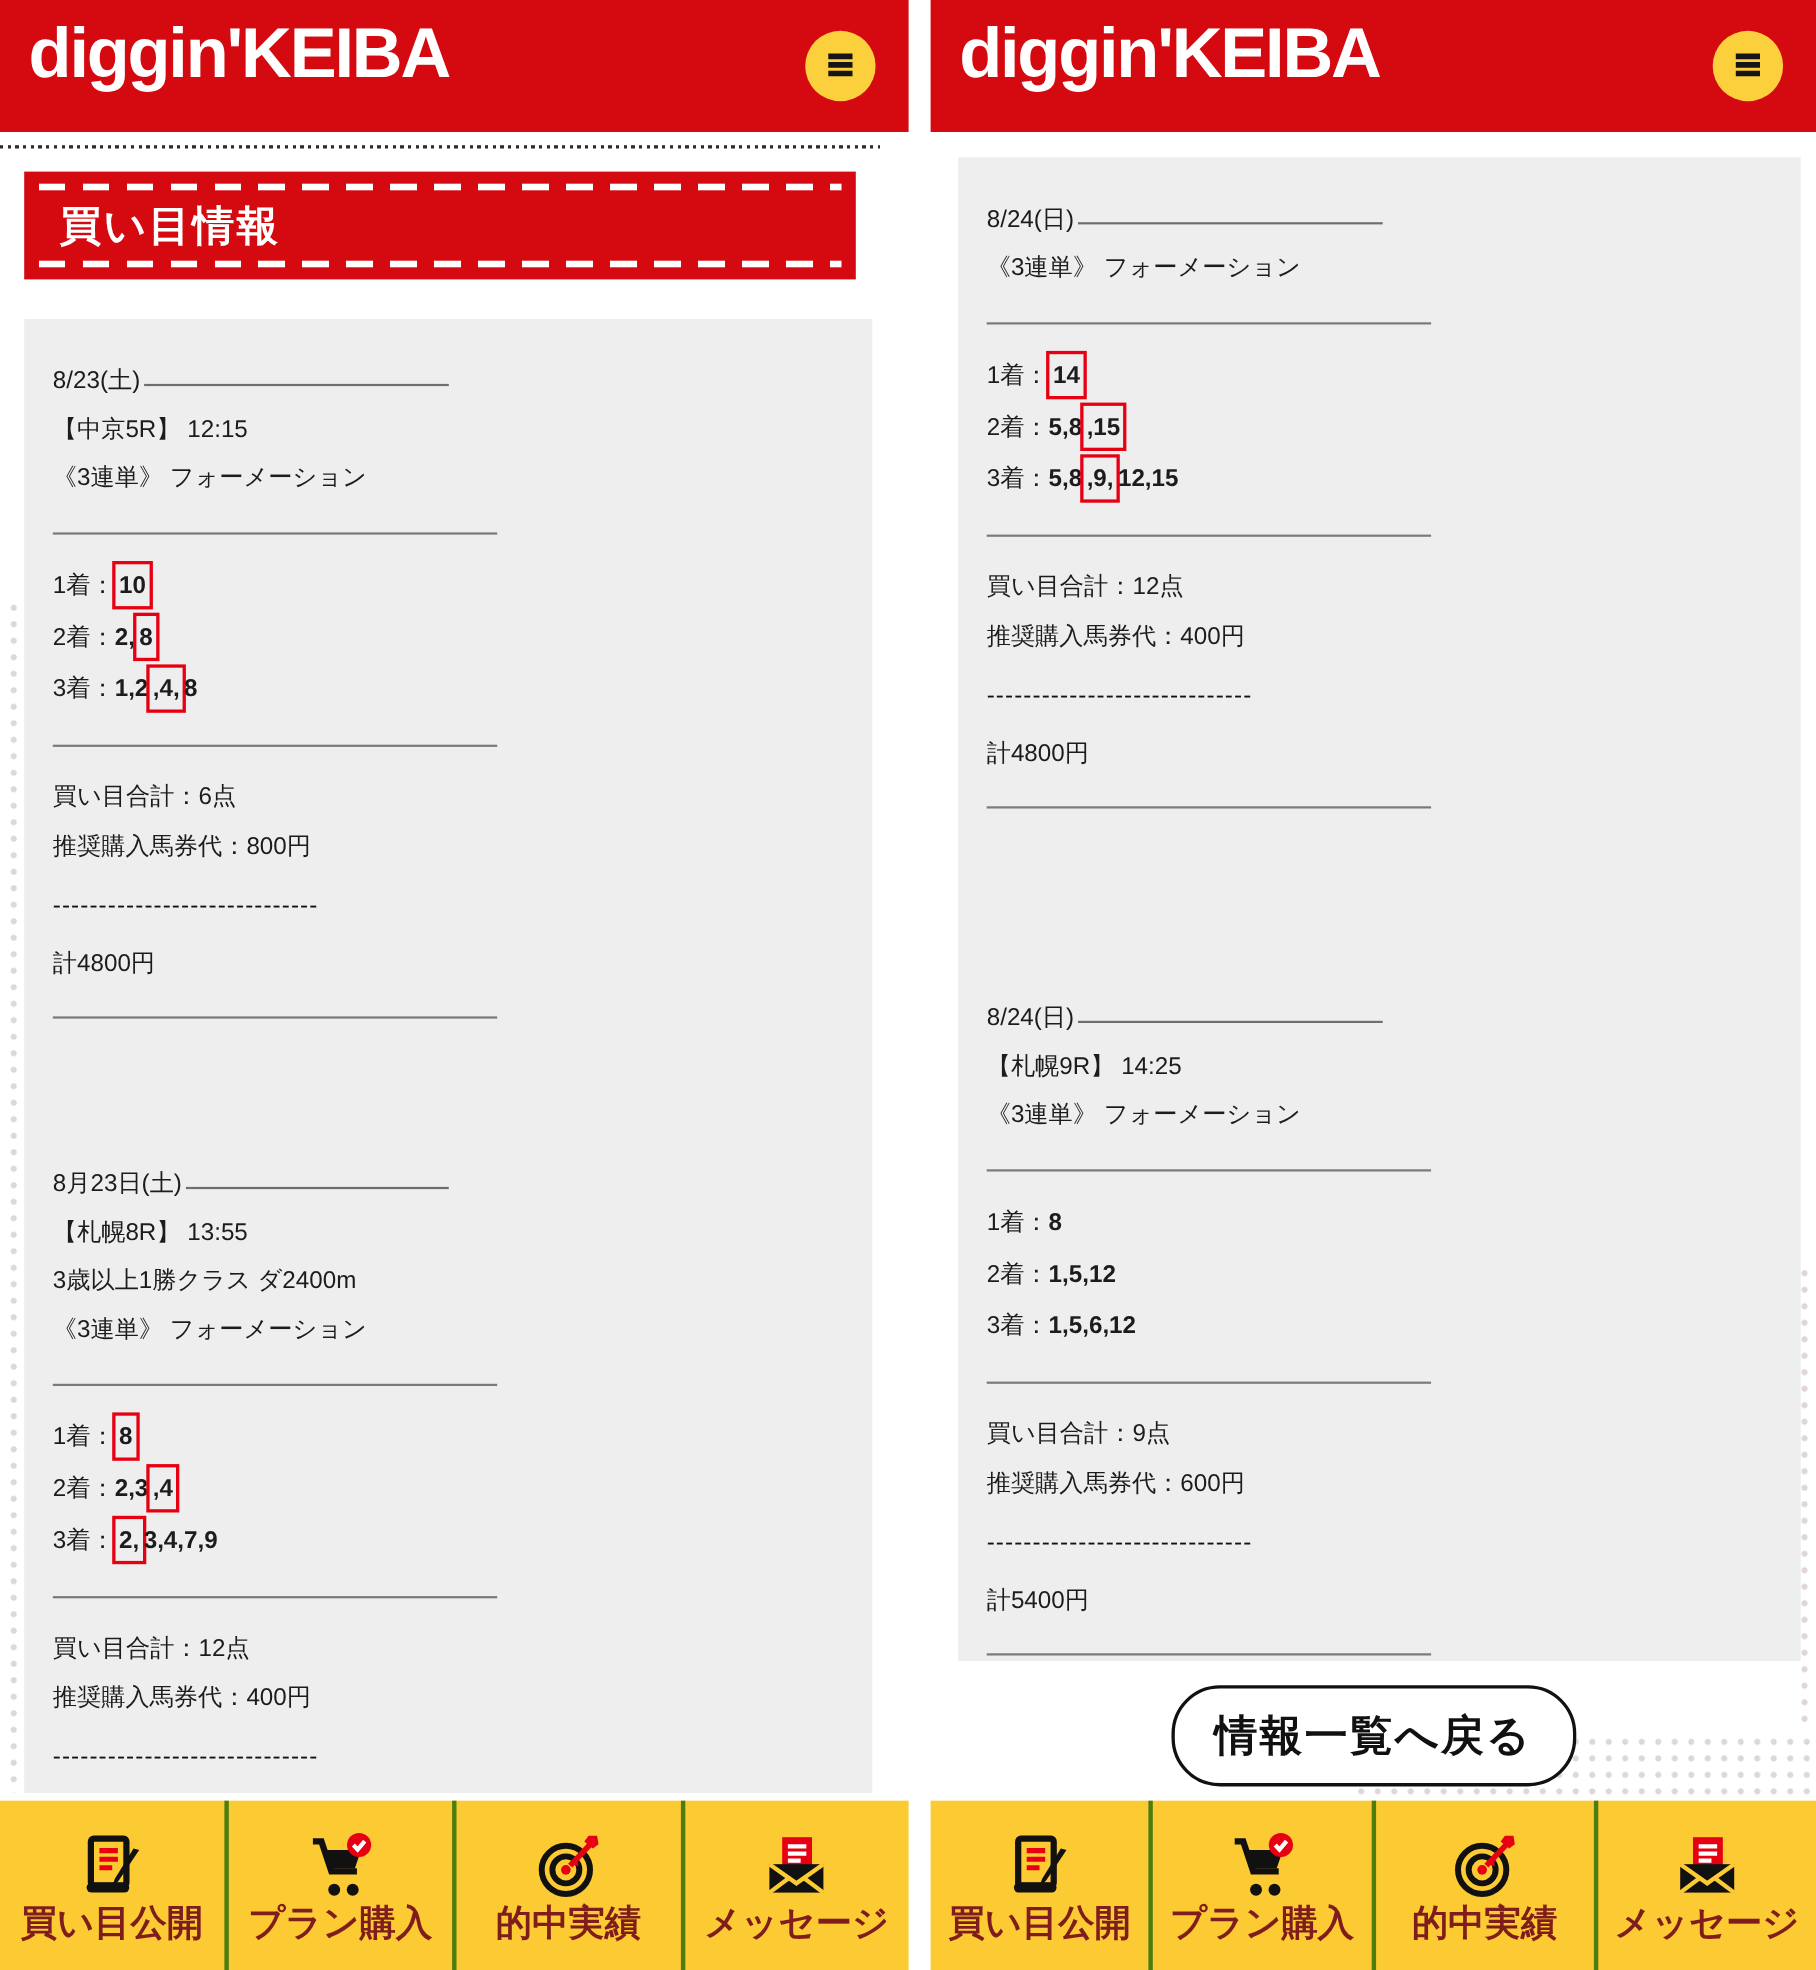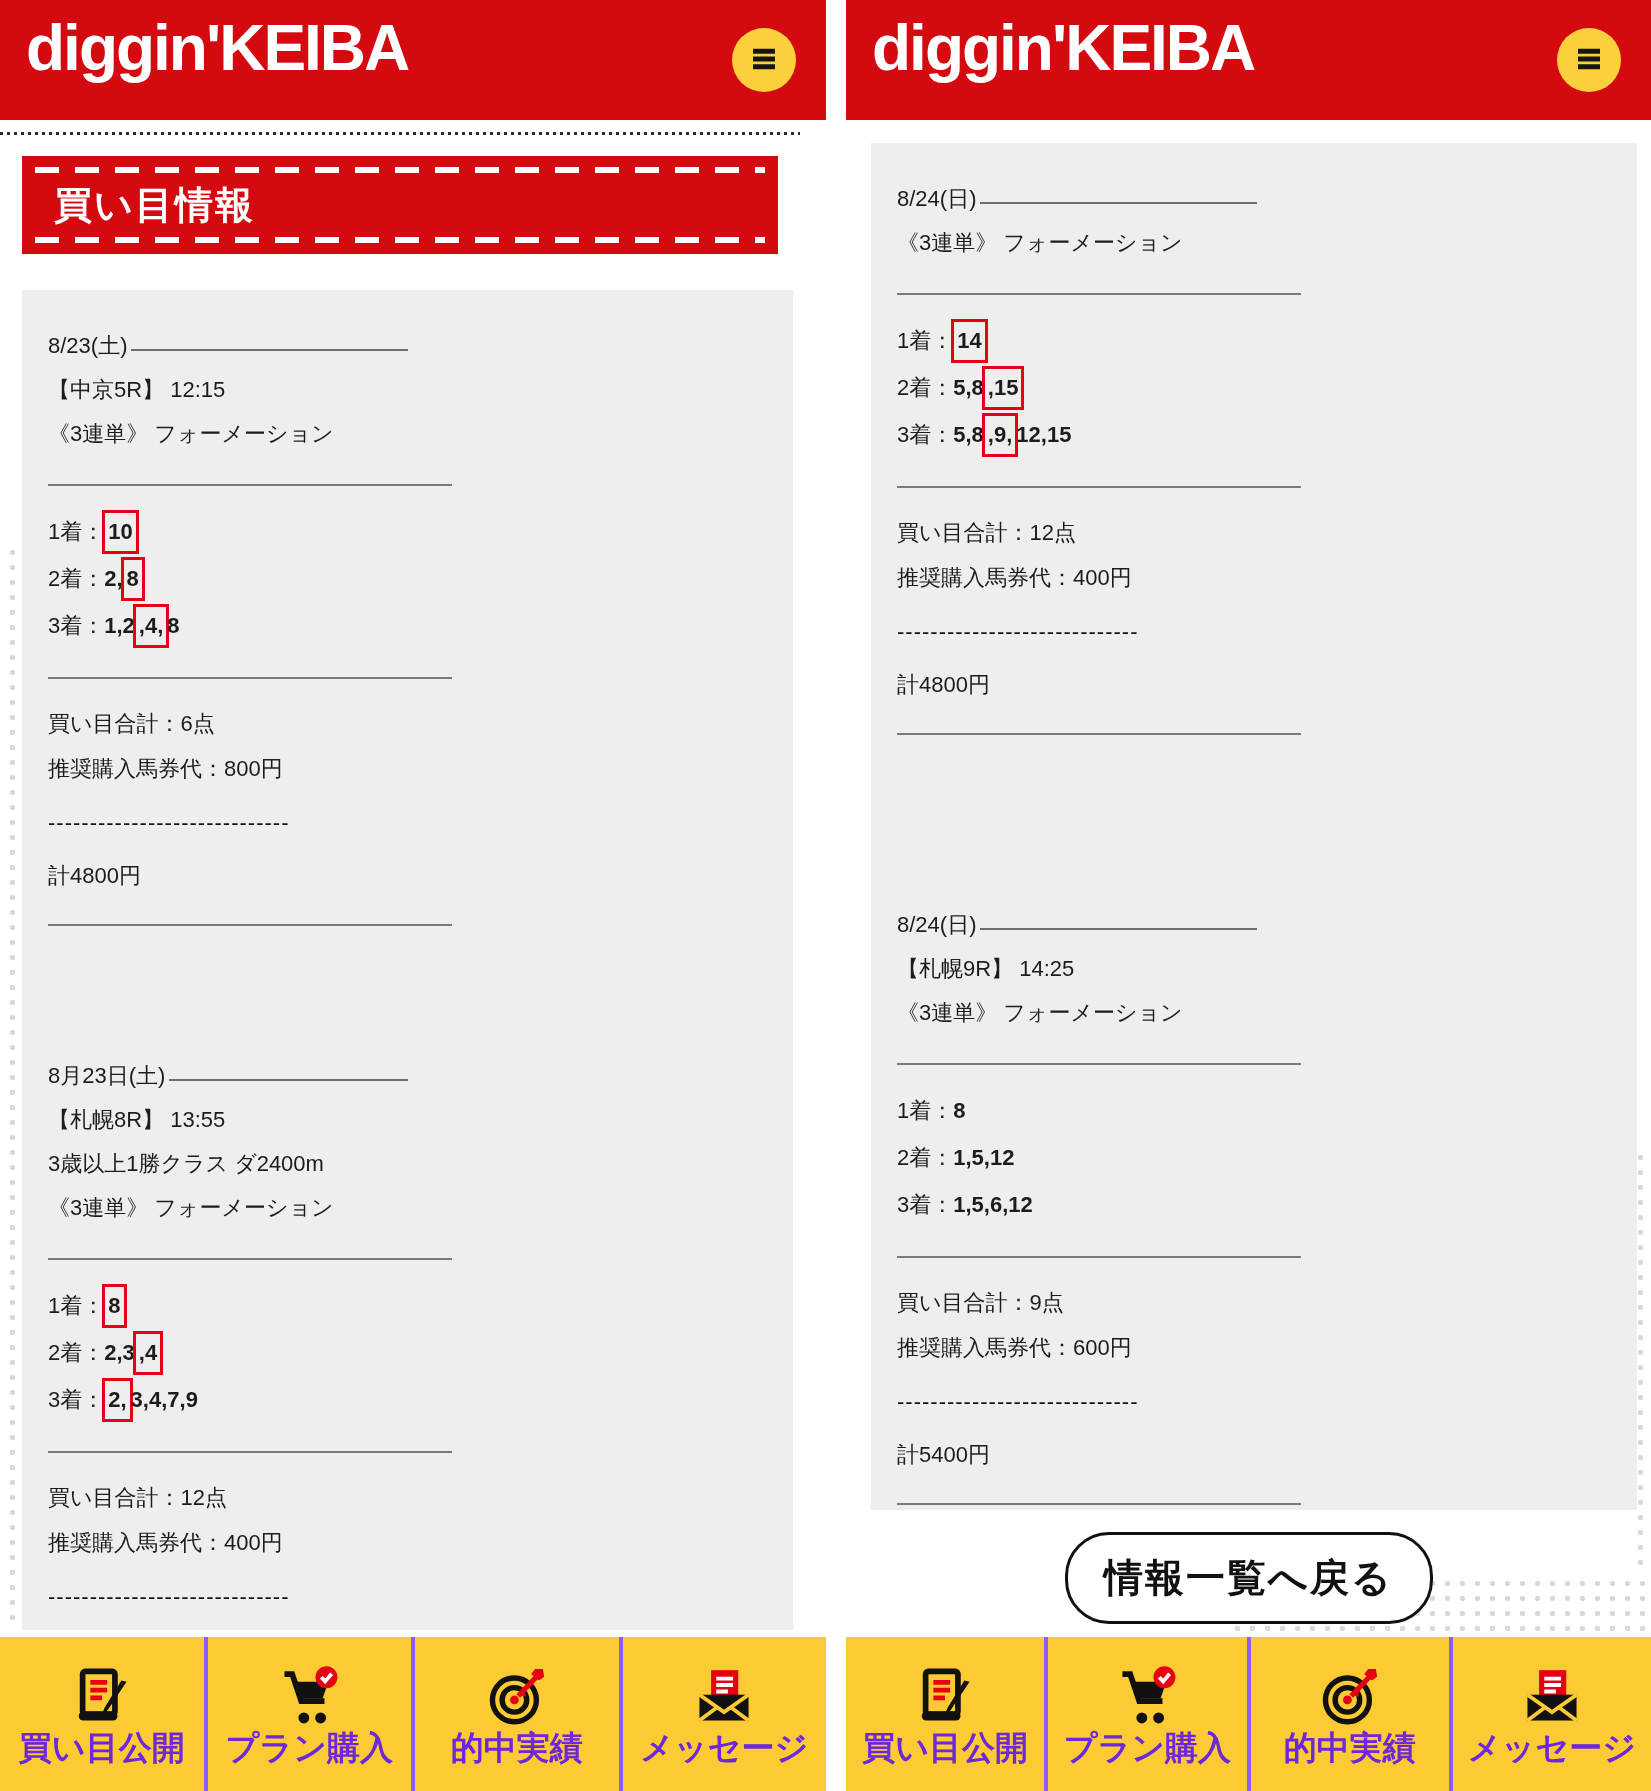--- a/index.html
+++ b/index.html
@@ -53,24 +53,24 @@
   .back-btn{position:absolute;top:1532px;left:50%;transform:translateX(-50%);
         width:368px;height:92px;background:#fff;border:3px solid #111;border-radius:44px;
         font-size:39px;font-weight:700;color:#111;z-index:3;cursor:pointer;
         font-family:inherit;letter-spacing:2px;}
 
   
   .nav{position:absolute;bottom:0;left:0;right:0;height:154px;background:#fcca33;
        display:flex;z-index:2;margin:0;padding:0;list-style:none;}
   .nav-item{flex:1;display:flex;flex-direction:column;align-items:center;justify-content:center;
        gap:4px;cursor:pointer;}
-  .nav-item + .nav-item{border-left:4px solid #8b5cf6;}
+  .nav-item + .nav-item{border-left:4px solid #4d7c0f;}
   .nav-icon{width:62px;height:62px;display:block;}
   .nav-icon svg{width:62px;height:62px;display:block;}
-  .nav-label{font-size:33px;font-weight:700;color:#6d28d9;line-height:1;white-space:nowrap;}
+  .nav-label{font-size:33px;font-weight:700;color:#7f1d1d;line-height:1;white-space:nowrap;}
 
   
   .dots{position:absolute;z-index:0;
         background-image:radial-gradient(circle,#e0d6d6 2.5px,transparent 3px);
         background-size:15px 15px;}
   .dots-left-edge{left:5px;top:545px;width:23px;height:1085px;}
   .dots-right-bottom{left:384px;right:0;top:1576px;height:58px;}
   .dots-right-edge{right:0;top:1150px;width:18px;height:420px;}
 </style>
 </head>

